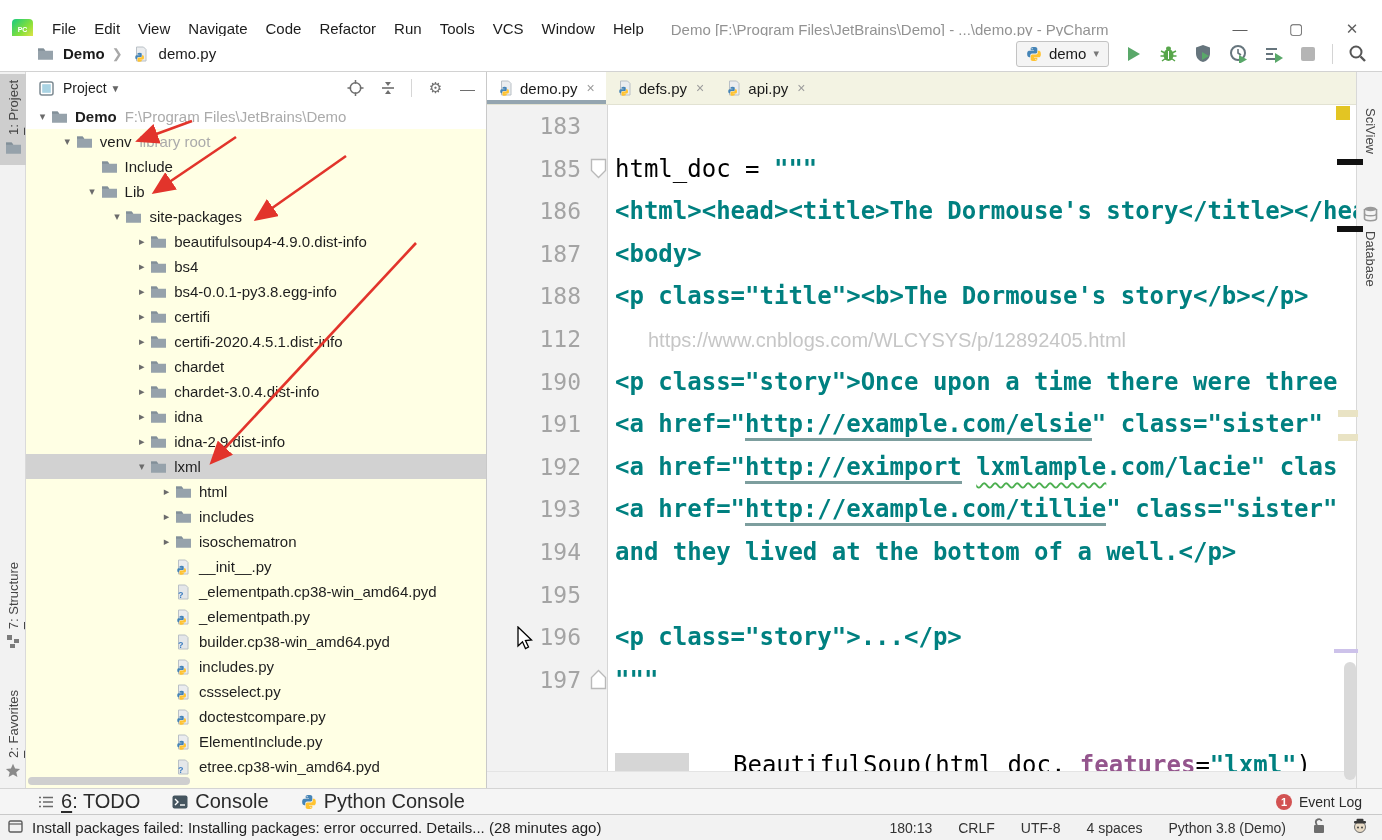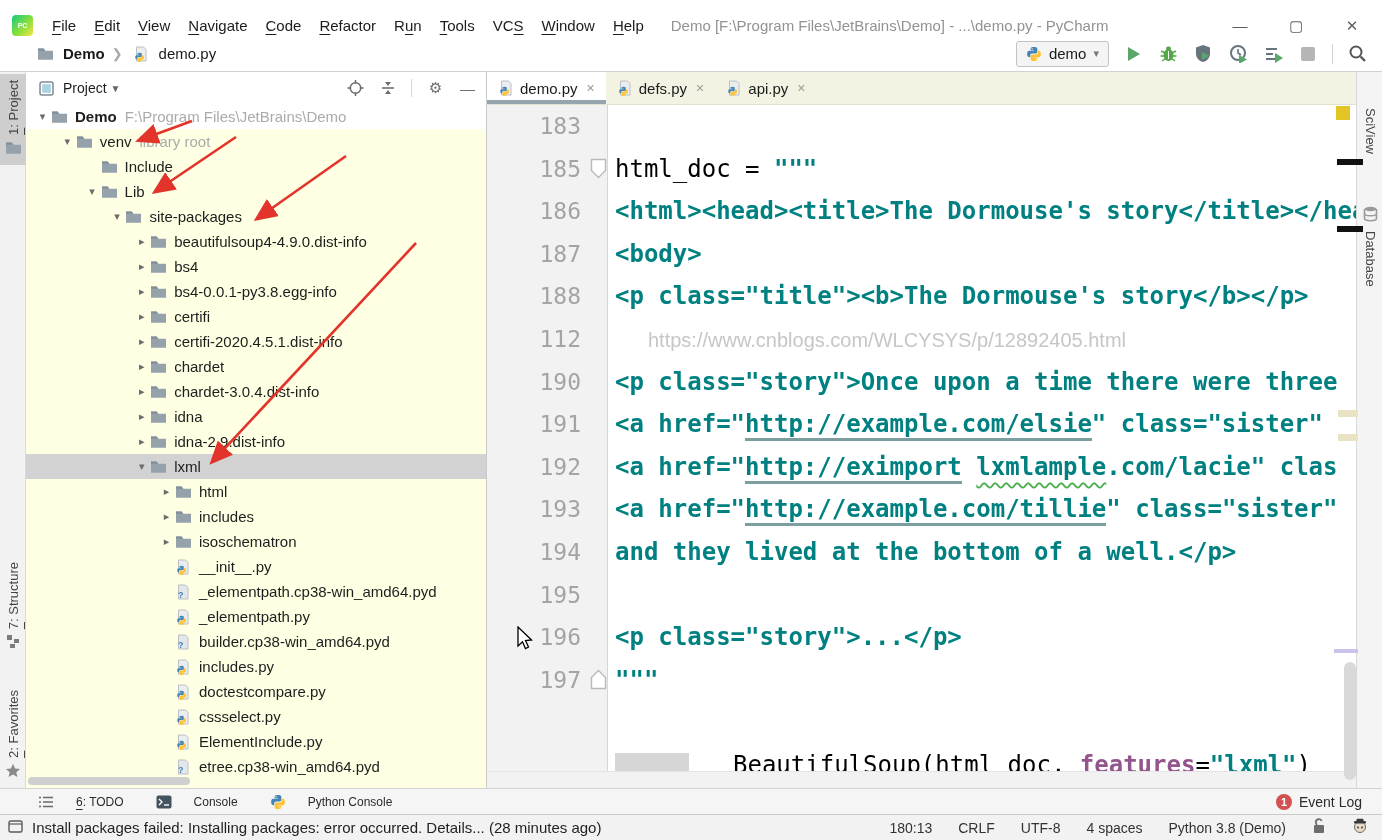--- a/index.html
+++ b/index.html
@@ -1,22 +1,22 @@
 <!DOCTYPE html>
 <html><head>
 <meta charset="utf-8">
 <style>
   * { margin:0; padding:0; box-sizing:border-box; }
   html,body { width:1382px; height:840px; }
   body { font-family:"Liberation Sans", sans-serif; background:#fff; }
   .app { position:relative; width:1382px; height:840px; overflow:hidden; background:#fff; }
 
   
-  .titlebar { position:absolute; left:0; top:10px; width:100%; height:32px; background:#ffffff;
-              border-bottom:1px solid #a3a3a3; display:flex; align-items:center; }
+  .titlebar { position:absolute; left:0; top:16px; width:100%; height:32px; background:#ffffff;
+              border-bottom:6px solid #a3a3a3; display:flex; align-items:center; }
   .app-logo { width:21px; height:21px; margin:0 10px 0 12px; border-radius:4px;
               background:linear-gradient(135deg,#15ca81 0%,#86e03a 55%,#f6e44b 100%);
               display:flex; align-items:center; justify-content:center;
               color:#fff; font-size:7px; font-weight:bold; }
   .menu { display:flex; align-items:center; }
   .menu-item { padding:0 9px; font-size:15px; color:#1c1c1c; height:34px; line-height:34px; cursor:default; }
   .win-title { margin-left:18px; font-size:15px; color:#929292; white-space:nowrap; }
   .win-controls { margin-left:auto; margin-right:22px; display:flex; gap:40px; }
   .win-btn { font-size:15px; color:#5f5f5f; width:16px; text-align:center; }
 
@@ -90,21 +90,21 @@
   .seg-u { color:#008080; font-weight:bold; border-bottom:3px solid #7d9e9e; }
   .seg-w { color:#008080; font-weight:bold; text-decoration:underline wavy #4caf50 2px; text-underline-offset:7px; }
   .seg-prm { color:#94558d;font-weight:bold; }
   .seg-g { font-family:"Liberation Sans", sans-serif; font-size:20px; color:#c6c6c6; font-weight:normal; margin-left:33px; }
   .seg-box { display:inline-block; width:74px; height:26px; background:#d6d6d6; vertical-align:middle; margin-right:44px; }
   .editor-hscroll { position:absolute; left:0; right:0; bottom:0; height:17px; background:#f2f2f2; border-top:1px solid #e4e4e4; }
 
   
   .toolwin-bar { position:absolute; left:0; top:788px; width:100%; height:26px; background:#f5f5f5;
                  border-top:1px solid #d4d4d4; display:flex; align-items:center; }
-  .twb-item { display:flex; align-items:center; gap:22px; font-size:12px; color:#2b2b2b; margin-right:32px; }
+  .twb-item { display:flex; align-items:center; gap:7px; font-size:20px; color:#2b2b2b; margin-right:32px; }
   .twb-left { display:flex; margin-left:38px; }
   .twb-right { margin-left:auto; margin-right:20px; display:flex; align-items:center; gap:7px; font-size:14px; color:#2b2b2b; }
   .badge { width:16px; height:16px; border-radius:50%; background:#d25252; color:#fff; font-size:11px;
            font-weight:bold; display:flex; align-items:center; justify-content:center; }
 
   .statusbar { position:absolute; left:0; top:814px; width:100%; height:26px; background:#f2f2f2;
                border-top:1px solid #c9c9c9; display:flex; align-items:center; }
   .sb-msg { display:flex; align-items:center; gap:9px; margin-left:8px; font-size:15px; color:#1f1f1f; }
   .sb-right { margin-left:auto; margin-right:14px; display:flex; align-items:center; gap:26px; font-size:14px; color:#333; }
 
@@ -521,34 +521,34 @@
             <span class="tr-chev" style="margin-left: 132px;"></span>
             <span class="tr-icon">
               <svg width="16" height="16" viewBox="0 0 16 16">
                 <path d="M3.5 1h7l2.5 2.5V15h-9.5z" fill="#ebedef" stroke="#b9c0c6"></path>
                 <g transform="translate(1.5,6.2) scale(0.32)">
                   <path d="M15.9 2c-7 0-6.5 3.1-6.5 3.1v3.2h6.6v1H6.8S2.3 8.8 2.3 15.7s3.9 6.7 3.9 6.7h2.3v-3.3s-.1-3.9 3.9-3.9h6.5s3.7.1 3.7-3.6V5.7S23.3 2 15.9 2z" fill="#4584b6"></path>
                   <path d="M16.1 30c7 0 6.5-3.1 6.5-3.1v-3.2H16v-1h9.2s4.5.5 4.5-6.4-3.9-6.7-3.9-6.7h-2.3v3.3s.1 3.9-3.9 3.9h-6.5s-3.7-.1-3.7 3.6v6.1S8.7 30 16.1 30z" fill="#ffc331"></path>
                 </g>
               </svg>
             </span>
+            <span class="tr-label">cssselect.py</span>
+          </div>
+          <div class="tree-row">
+            <span class="tr-chev" style="margin-left: 132px;"></span>
+            <span class="tr-icon">
+              <svg width="16" height="16" viewBox="0 0 16 16">
+                <path d="M3.5 1h7l2.5 2.5V15h-9.5z" fill="#ebedef" stroke="#b9c0c6"></path>
+                <g transform="translate(1.5,6.2) scale(0.32)">
+                  <path d="M15.9 2c-7 0-6.5 3.1-6.5 3.1v3.2h6.6v1H6.8S2.3 8.8 2.3 15.7s3.9 6.7 3.9 6.7h2.3v-3.3s-.1-3.9 3.9-3.9h6.5s3.7.1 3.7-3.6V5.7S23.3 2 15.9 2z" fill="#4584b6"></path>
+                  <path d="M16.1 30c7 0 6.5-3.1 6.5-3.1v-3.2H16v-1h9.2s4.5.5 4.5-6.4-3.9-6.7-3.9-6.7h-2.3v3.3s.1 3.9-3.9 3.9h-6.5s-3.7-.1-3.7 3.6v6.1S8.7 30 16.1 30z" fill="#ffc331"></path>
+                </g>
+              </svg>
+            </span>
             <span class="tr-label">doctestcompare.py</span>
-          </div>
-          <div class="tree-row">
-            <span class="tr-chev" style="margin-left: 132px;"></span>
-            <span class="tr-icon">
-              <svg width="16" height="16" viewBox="0 0 16 16">
-                <path d="M3.5 1h7l2.5 2.5V15h-9.5z" fill="#ebedef" stroke="#b9c0c6"></path>
-                <g transform="translate(1.5,6.2) scale(0.32)">
-                  <path d="M15.9 2c-7 0-6.5 3.1-6.5 3.1v3.2h6.6v1H6.8S2.3 8.8 2.3 15.7s3.9 6.7 3.9 6.7h2.3v-3.3s-.1-3.9 3.9-3.9h6.5s3.7.1 3.7-3.6V5.7S23.3 2 15.9 2z" fill="#4584b6"></path>
-                  <path d="M16.1 30c7 0 6.5-3.1 6.5-3.1v-3.2H16v-1h9.2s4.5.5 4.5-6.4-3.9-6.7-3.9-6.7h-2.3v3.3s.1 3.9-3.9 3.9h-6.5s-3.7-.1-3.7 3.6v6.1S8.7 30 16.1 30z" fill="#ffc331"></path>
-                </g>
-              </svg>
-            </span>
-            <span class="tr-label">cssselect.py</span>
           </div>
           <div class="tree-row">
             <span class="tr-chev" style="margin-left: 132px;"></span>
             <span class="tr-icon">
               <svg width="16" height="16" viewBox="0 0 16 16">
                 <path d="M3.5 1h7l2.5 2.5V15h-9.5z" fill="#ebedef" stroke="#b9c0c6"></path>
                 <g transform="translate(1.5,6.2) scale(0.32)">
                   <path d="M15.9 2c-7 0-6.5 3.1-6.5 3.1v3.2h6.6v1H6.8S2.3 8.8 2.3 15.7s3.9 6.7 3.9 6.7h2.3v-3.3s-.1-3.9 3.9-3.9h6.5s3.7.1 3.7-3.6V5.7S23.3 2 15.9 2z" fill="#4584b6"></path>
                   <path d="M16.1 30c7 0 6.5-3.1 6.5-3.1v-3.2H16v-1h9.2s4.5.5 4.5-6.4-3.9-6.7-3.9-6.7h-2.3v3.3s.1 3.9-3.9 3.9h-6.5s-3.7-.1-3.7 3.6v6.1S8.7 30 16.1 30z" fill="#ffc331"></path>
                 </g>

